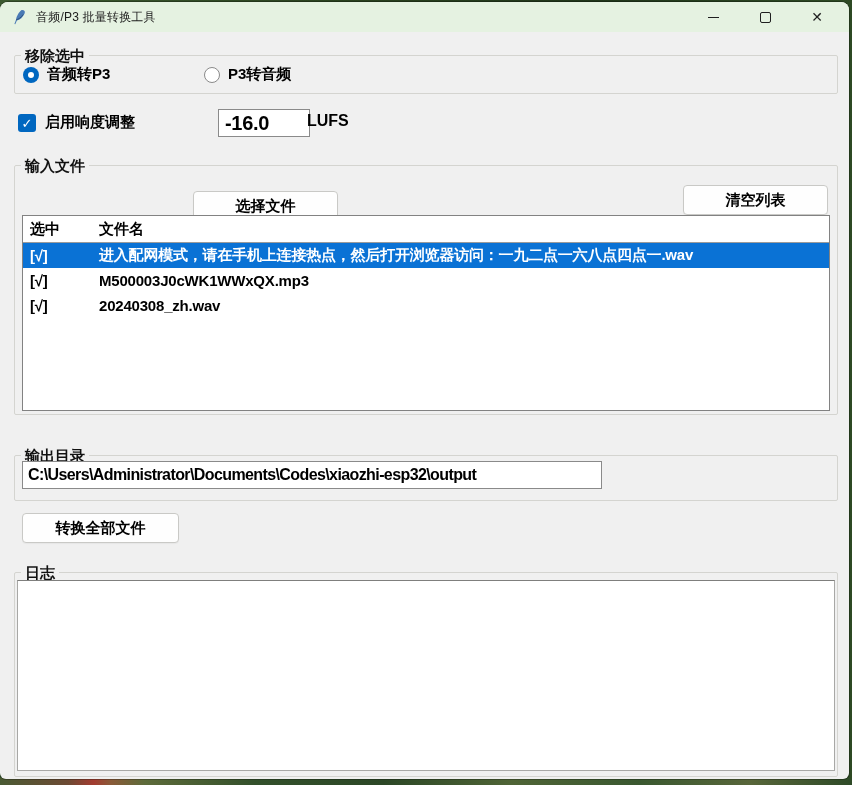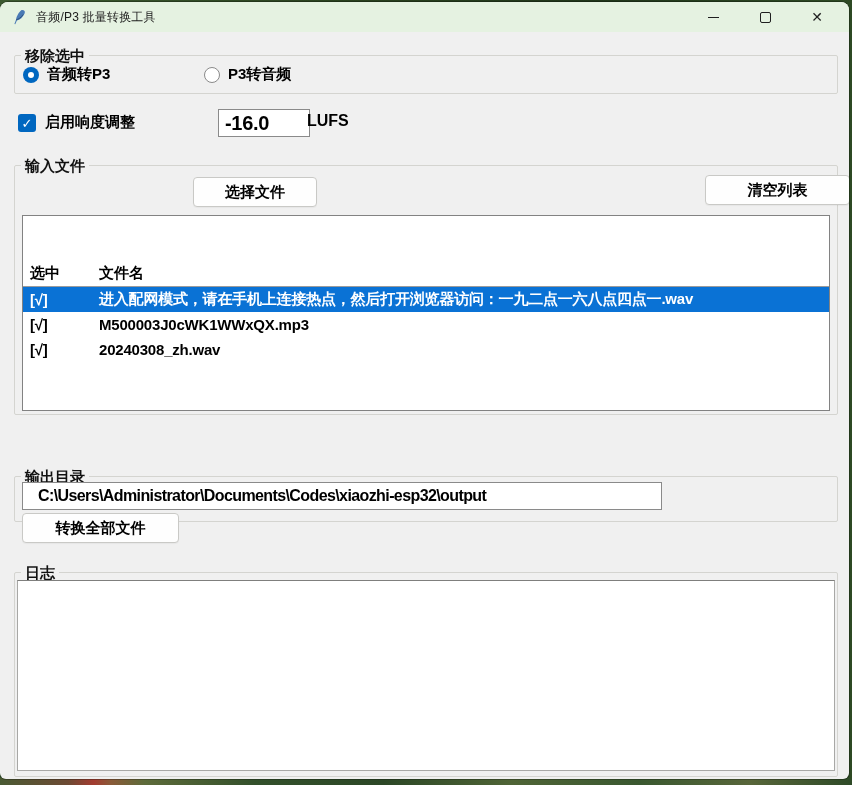--- a/index.html
+++ b/index.html
@@ -75,43 +75,43 @@
   .lufs-label { position:absolute; left: 307px; top: 4px; font-size: 16px; font-weight: 700; color:#000; }
 
   
   .g-input { top: 133px; height: 250px; }
   .btn {
     position:absolute; height: 30px; background: #fefefe; border: 1px solid #c9c9c6;
     border-radius: 4px; font-size: 15px; font-weight: 700; color:#000;
     display:flex; align-items:center; justify-content:center; font-family: inherit;
     box-shadow: 0 1px 1px rgba(0,0,0,.04);
   }
-  .btn-select { left: 178px; top: 11px; width: 124px; text-align: right; }
+  .btn-select { left: 178px; top: 25px; width: 145px; text-align: right; }
   .btn-remove { left: 508px; top: 9px; width: 145px; }
-  .btn-clear  { left: 668px; top: 9px; width: 145px; margin-left: 22px; }
+  .btn-clear  { left: 668px; top: 19px; width: 145px; }
 
   .filetable {
     position:absolute; left: 7px; top: 49px; width: 808px; height: 196px;
     background: #fff; border: 1px solid #828282;
   }
-  .ft-header { display:flex; height: 27px; border-bottom: 1px solid #9b9b9b; background:#fff;margin-top:44px; }
+  .ft-header { display:flex; height: 27px; border-bottom: 1px solid #9b9b9b; background:#fff; }
   .ft-hcell { font-size: 15px; font-weight: 700; color:#000; display:flex; align-items:center; }
   .ft-hcell.c1 { width: 72px; padding-left: 7px; }
   .ft-hcell.c2 { flex: 1; padding-left: 4px; }
   .ft-row { display:flex; height: 25px; align-items:center; font-size: 15px; font-weight: 600; color:#000; letter-spacing:-0.2px; }
   .ft-row .c1 { width: 72px; padding-left: 7px; flex: 0 0 72px; }
   .ft-row .c2 { flex: 1; padding-left: 4px; white-space: nowrap; overflow: hidden; }
   .ft-row.selected { background: #0a72d5; color: #fff; }
 
   
-  .g-output { top: 444px; height: 46px; }
+  .g-output { top: 423px; height: 46px; }
   .path-entry {
-    position:absolute; left: 7px; top: 5px; width: 640px; height: 28px;
+    position:absolute; left: 7px; top: 5px; width: 580px; height: 28px;
     border: 1px solid #8a8a8a; background: #fff; font-size: 16px; font-weight: 700;
-    letter-spacing: -0.6px; padding: 0 15px; font-family: inherit; color:#000;
+    letter-spacing: -0.6px; padding: 0 5px; font-family: inherit; color:#000;
   }
   .btn-browse { left: 703px; top: 4px; width: 110px; height: 30px; }
 
   
   .btn-convert-all { left: 22px; top: 481px; width: 157px; }
   .btn-convert-sel { left: 213px; top: 481px; width: 180px; }
 
   
   .g-log { top: 540px; height: 205px; }
   .log-area {

